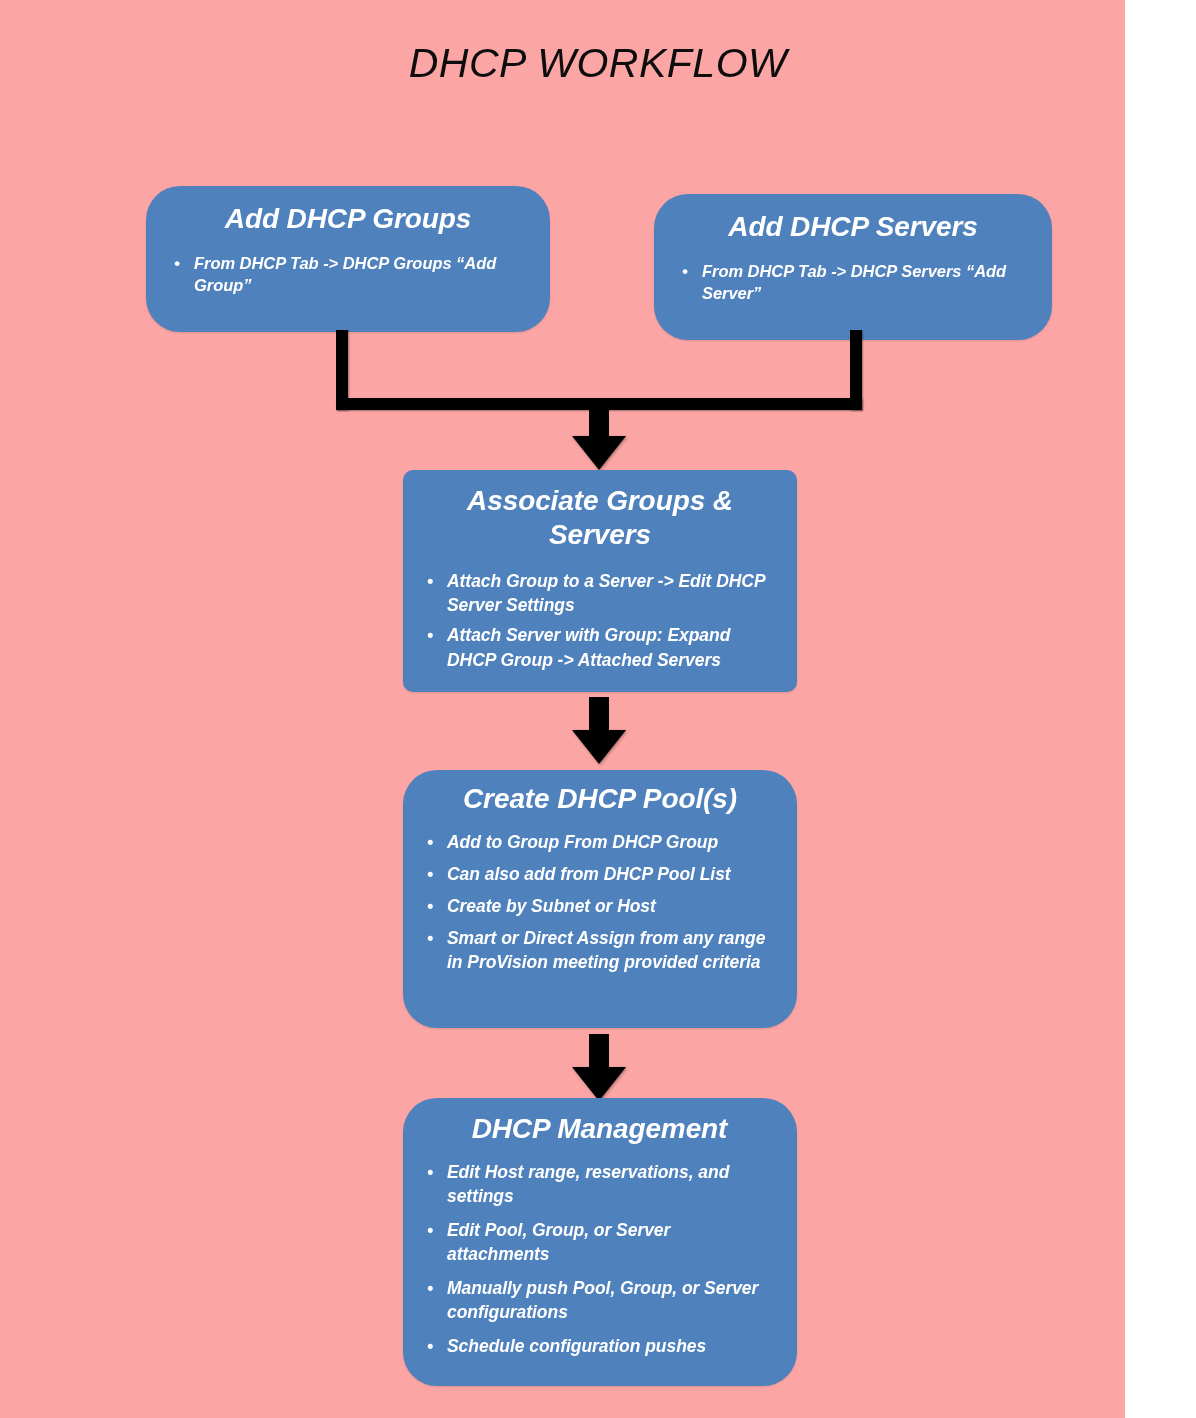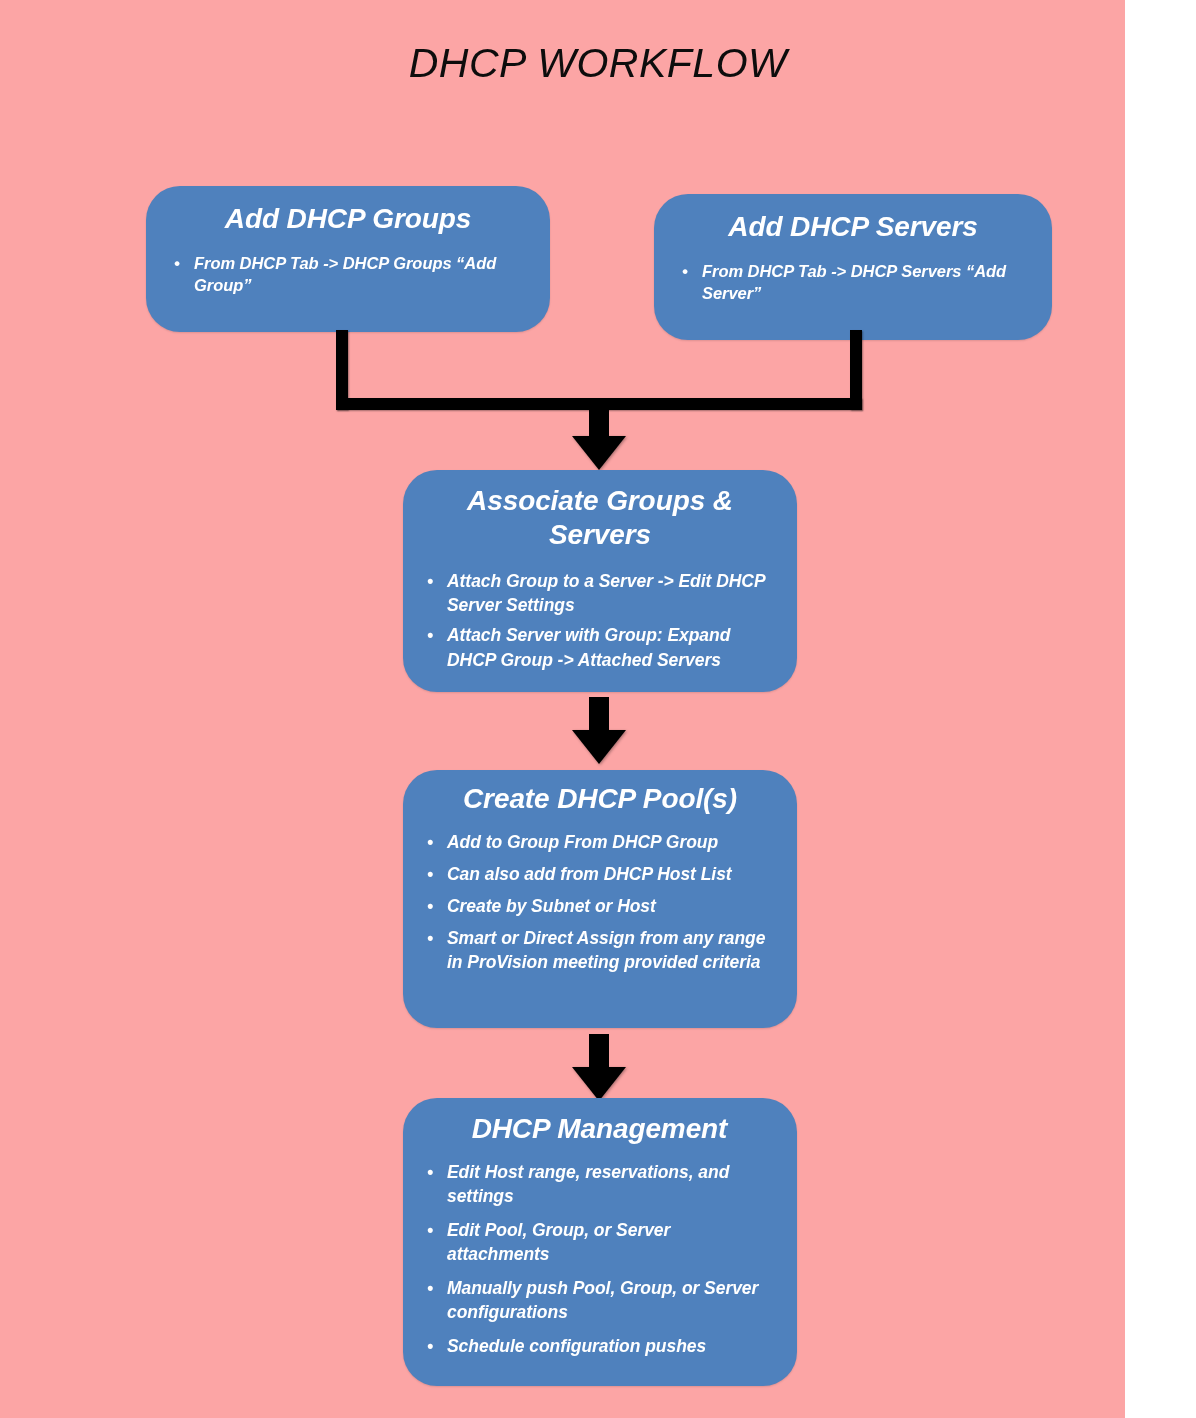--- a/index.html
+++ b/index.html
@@ -73,21 +73,21 @@
     left: 2px;
     top: 0;
     font-size: 17.5px;
     line-height: 1.38;
     color: #ffffff;
   }
 
   
   #node-add-groups  { left:146px; top:186px;  width:404px; height:146px; padding:16px 24px 0 24px; }
   #node-add-servers { left:654px; top:186px;  width:398px; height:146px; padding:16px 24px 0 24px;margin-top:8px; }
-  #node-associate   { left:403px; top:470px;  width:394px; height:222px; padding:14px 22px 0 22px; }
+  #node-associate   { left:403px; top:470px;  width:394px; height:222px; padding:14px 22px 0 22px;border-radius:10px; }
   #node-create-pool { left:403px; top:770px;  width:394px; height:258px; padding:12px 22px 17px 22px; }
   #node-management  { left:403px; top:1098px; width:394px; height:288px; padding:14px 23px 0 22px; }
 
   #node-add-groups .node-title,
   #node-add-servers .node-title { margin-bottom: 16px; }
   #node-associate .node-title   { margin-bottom: 18px; }
   #node-create-pool .node-title { margin-bottom: 14px; }
   #node-management .node-title  { margin-bottom: 14px; }
 
   #node-add-groups .bullet,
@@ -195,21 +195,21 @@
 
   <div class="node" id="node-create-pool">
     <div class="node-title">Create DHCP Pool(s)</div>
     <ul class="bullets">
       <li class="bullet">
         <span class="dot">•</span>
         <span>Add to Group From DHCP Group</span>
       </li>
       <li class="bullet">
         <span class="dot">•</span>
-        <span>Can also add from DHCP Host List</span>
+        <span>Can also add from DHCP Pool List</span>
       </li>
       <li class="bullet">
         <span class="dot">•</span>
         <span>Create by Subnet or Host</span>
       </li>
       <li class="bullet">
         <span class="dot">•</span>
         <span>Smart or Direct Assign from any range in ProVision meeting provided criteria</span>
       </li>
     </ul>

